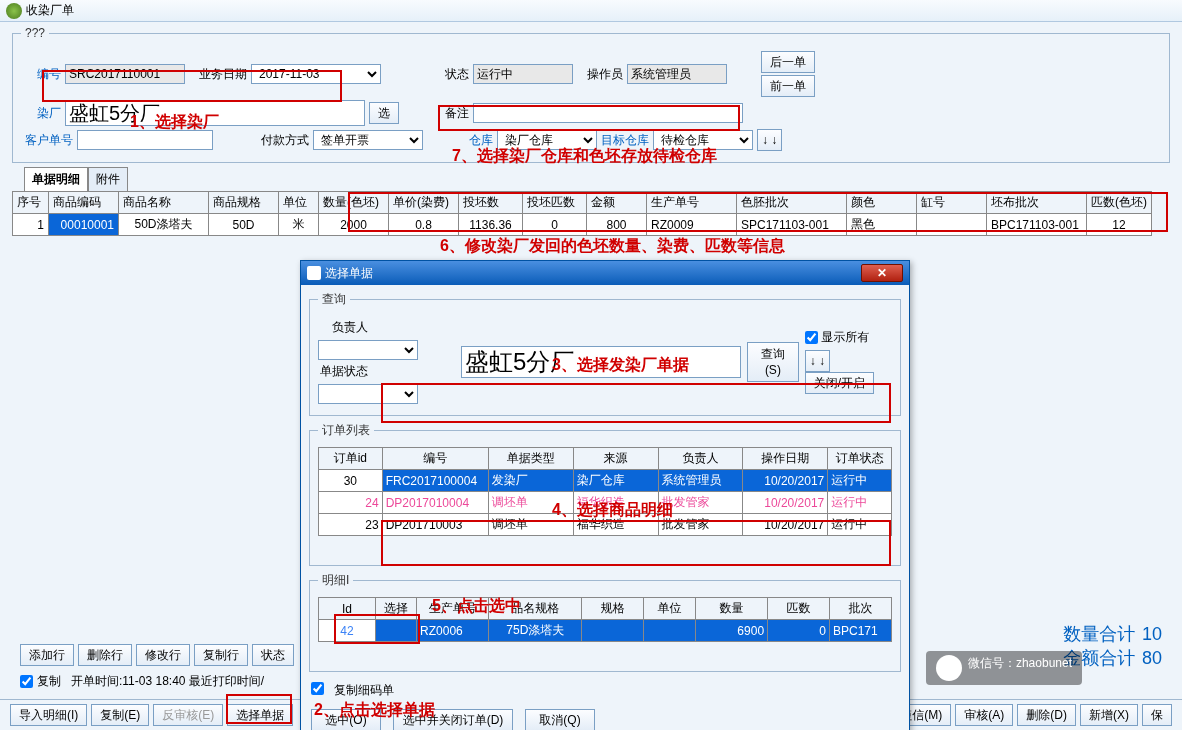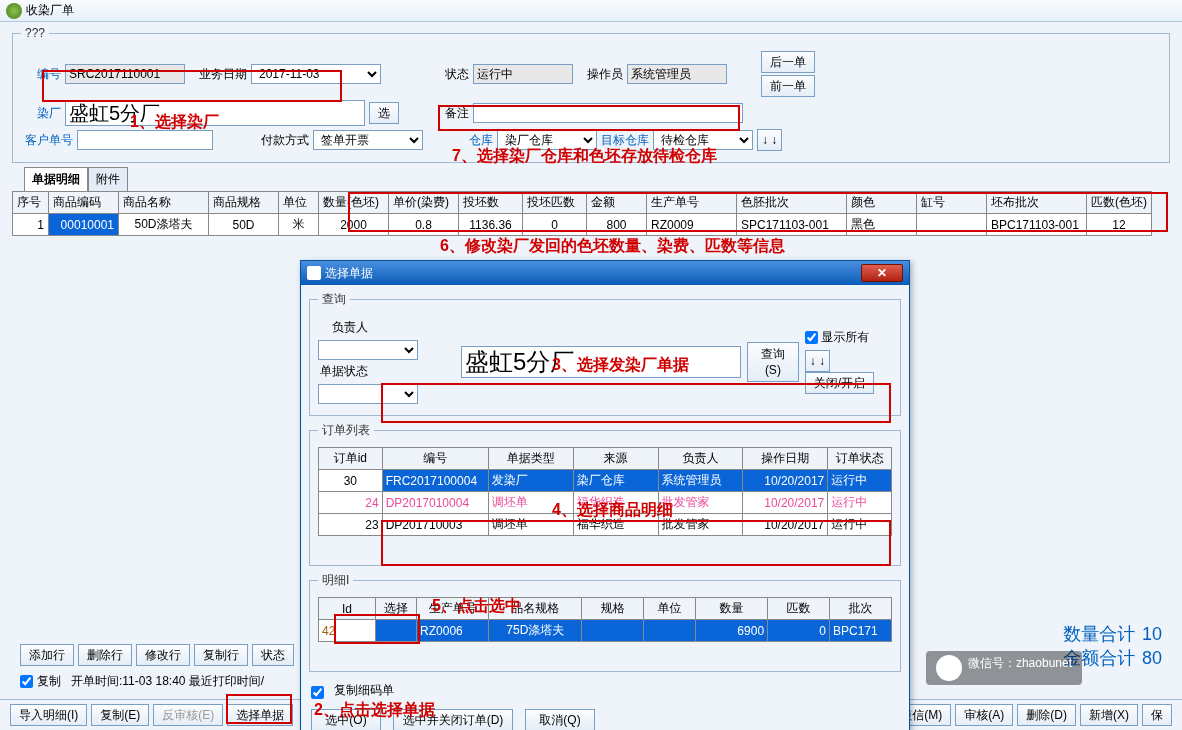--- a/index.html
+++ b/index.html
@@ -301,36 +301,36 @@
               <th>选择</th>
               <th>生产单号</th>
               <th>品名规格</th>
               <th>规格</th>
               <th>单位</th>
               <th>数量</th>
               <th>匹数</th>
               <th>批次</th>
       </tr>
       <tr class="row-sel">
-        <td style="text-align:left;background:#fff!important;color:#a16207">42</td>
+        <td style="text-align:center;background:#fff!important;color:#3b82f6">42</td>
               <td></td>
               <td>RZ0006</td>
               <td style="text-align:center">75D涤塔夫</td>
               <td></td>
               <td></td>
               <td style="text-align:right">6900</td>
               <td style="text-align:right">0</td>
               <td>BPC171</td>
       </tr>
     </tbody>
         </table>
     </div>
   </fieldset>
 
-  <div style="padding:4px 10px 10px; display:flex; align-items:flex-end; gap:10px;">
+  <div style="padding:4px 10px 10px; display:flex; align-items:flex-start; gap:10px;">
     <input type="checkbox" class="chk" checked="" style="">
     <span>复制细码单</span>
   </div>
   <div style="padding:0 10px 12px; display:flex; gap:12px;">
     <button style="width:70px">选中(O)</button>
     <button style="width:120px">选中并关闭订单(D)</button>
     <button style="width:70px">取消(Q)</button>
   </div>
 </div>
 

